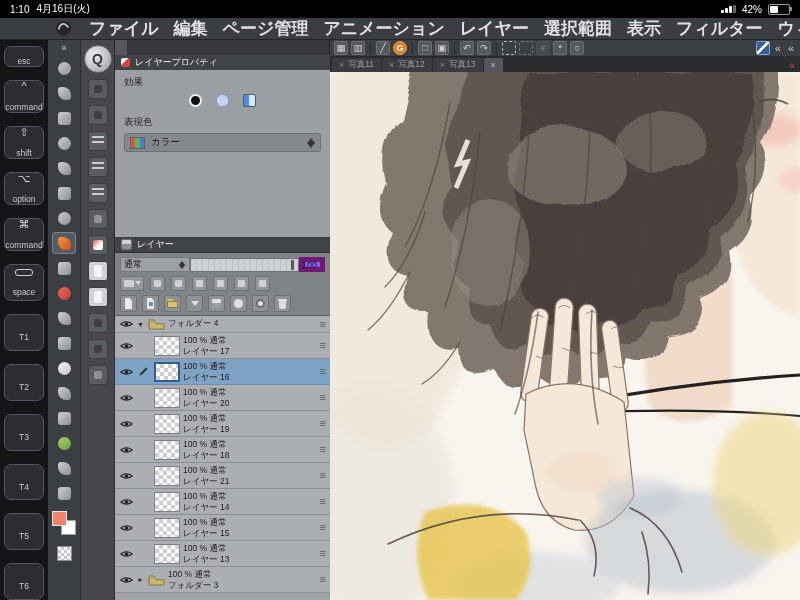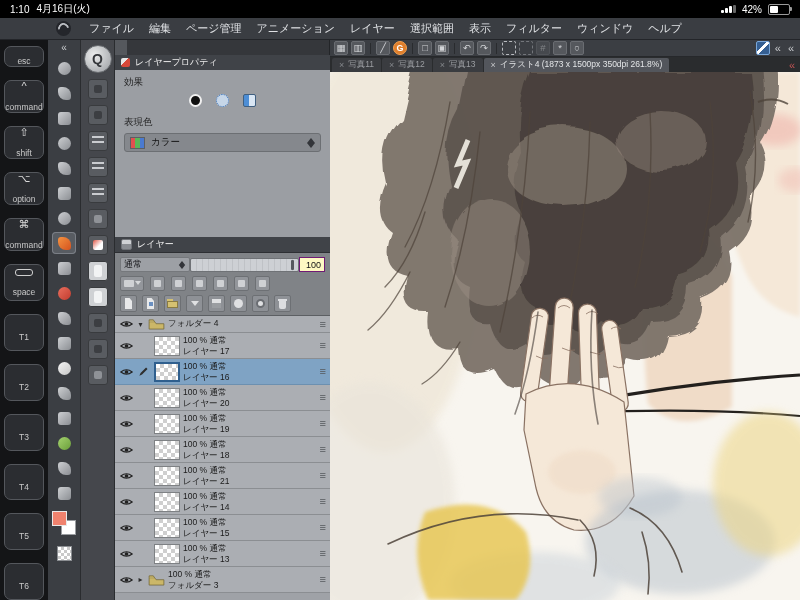--- a/index.html
+++ b/index.html
@@ -16,21 +16,21 @@
   .bat{width:20px;height:9px;border:1px solid #9a9a9a;border-radius:2px;position:relative;}
   .bat::after{content:"";position:absolute;right:-3px;top:2px;width:2px;height:4px;background:#9a9a9a;border-radius:0 1px 1px 0;}
   .bat-fill{position:absolute;left:1px;top:1px;bottom:1px;width:42%;background:#fff;border-radius:1px;}
   
   .menu-bar{position:absolute;left:0;top:18px;width:800px;height:22px;background:#3a3d42;border-bottom:1px solid #232529;
     display:flex;align-items:center;box-sizing:border-box;}
   .logo{margin-left:56px;width:15px;height:15px;border-radius:50%;background:#24262b;position:relative;flex:0 0 auto;}
   .logo::before{content:"";position:absolute;inset:2px;border:2px solid #b9bcc1;border-radius:50%;
     border-right-color:transparent;border-bottom-color:transparent;transform:rotate(35deg);}
   #menu-items{display:flex;gap:15px;margin-left:18px;}
-  .menu-item{color:#dfe1e4;font-size:11px;white-space:nowrap;cursor:default;}
+  .menu-item{color:#dfe1e4;font-size:17px;white-space:nowrap;cursor:default;font-weight:bold;}
   
   .app-body{position:absolute;left:0;top:40px;width:800px;height:560px;}
   
   .shortcut-col{position:absolute;left:0;top:0;width:48px;height:560px;background:#141517;
     display:flex;flex-direction:column;align-items:center;gap:13px;padding-top:6px;box-sizing:border-box;text-align:center;}
   .sc-btn{width:40px;background:#2b2d31;border:1px solid #54575c;border-radius:7px;color:#c9c9c9;font-size:8.5px;
     display:flex;flex-direction:column;align-items:center;justify-content:center;gap:1px;box-sizing:border-box;}
   .sc-esc{height:22px}.sc-mod{height:34px}.sc-space{height:38px}.sc-t{height:38px}
   .sc-btn .sym{font-size:11px;color:#dadada;line-height:1;}
   .sc-btn .pill{width:16px;height:5px;border:1px solid #d0d0d0;border-radius:3px;margin-bottom:1px;}
@@ -93,21 +93,21 @@
   
   .layer-panel{position:absolute;left:0;top:197px;width:215px;height:363px;display:flex;flex-direction:column;}
   .l-controls{background:#808387;padding:4px 5px 3px;border-bottom:1px solid #5c5f63;}
   .row1{display:flex;align-items:center;}
   .blend-box{width:70px;height:15px;background:#9da0a5;border:1px solid #75787c;border-radius:2px;
     display:flex;align-items:center;justify-content:space-between;font-size:9px;color:#141418;padding:0 3px;box-sizing:border-box;}
   .blend-box .stepper{transform:scale(.8);}
   .slider{flex:1;height:12px;border:1px solid #6f7control276;border-radius:2px;position:relative;
     background:repeating-linear-gradient(90deg,#cdd0d4 0 5px,#bfc2c6 5px 6px);border:1px solid #6f7276;}
   .sl-notch{position:absolute;right:4px;top:1px;bottom:1px;width:3px;background:#55585d;border-radius:1px;}
-  .opacity-val{width:26px;height:15px;background:#fef9c3;border:1px solid #701a75;font-size:9px;color:#101014;
+  .opacity-val{width:26px;height:15px;background:#8b5cf6;border:5px solid #701a75;font-size:9px;color:#101014;
     display:flex;align-items:center;justify-content:flex-end;padding-right:3px;box-sizing:border-box;}
   .row2{display:flex;align-items:center;gap:6px;margin-top:4px;}
   .pi{width:13px;height:13px;background:#93969b;border:1px solid #6d7074;border-radius:2px;position:relative;}
   .pi::after{content:"";position:absolute;inset:3px;background:#cfd1d4;border-radius:1px;}
   .m-combo{width:22px;}
   .m-combo::after{inset:3px 9px 3px 3px;}
   .m-combo::before{content:"";position:absolute;right:2px;top:4px;border:3px solid transparent;border-top:4px solid #d6d8da;}
   .row3{display:flex;align-items:center;gap:5px;margin-top:4px;}
   .ai{width:15px;height:15px;background:#8e9196;border:1px solid #6d7074;border-radius:2px;position:relative;}
   .a-page::after,.a-pagev::after{content:"";position:absolute;left:4px;right:4px;top:2px;bottom:2px;background:#e8e9ea;
@@ -610,21 +610,20 @@
           <div class="tab">
             <span class="close">×</span>
             <span class="tab-label">写真12</span>
           </div>
           <div class="tab">
             <span class="close">×</span>
             <span class="tab-label">写真13</span>
           </div>
           <div class="tab active">
             <span class="close">×</span>
-            <span class="tab-label">イラスト4 (1873 x 1500px 350dpi 261.8%)</span>
           </div>
           <span class="tab-spacer"></span>
           <span class="tab-chev">«</span>
         </div>
       <div class="cv-canvas">
         <svg viewBox="0 0 470 528" preserveAspectRatio="none">
           <defs>
             <filter id="wc" x="-20%" y="-20%" width="140%" height="140%">
               <feTurbulence type="fractalNoise" baseFrequency="0.015" numOctaves="3" result="n"></feTurbulence>
               <feDisplacementMap in="SourceGraphic" in2="n" scale="14"></feDisplacementMap>

